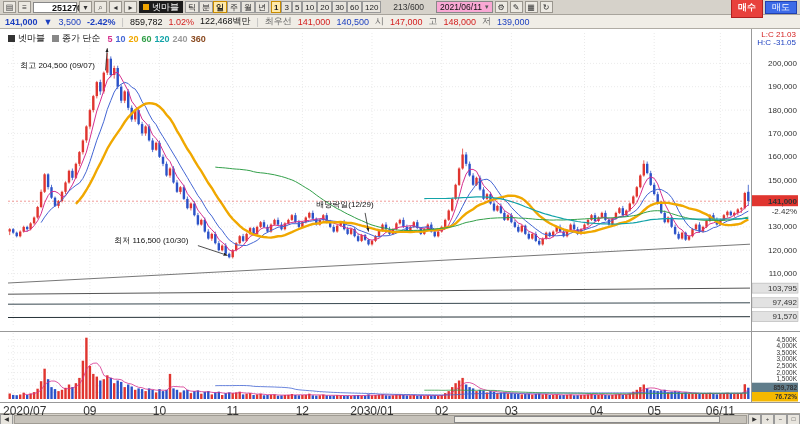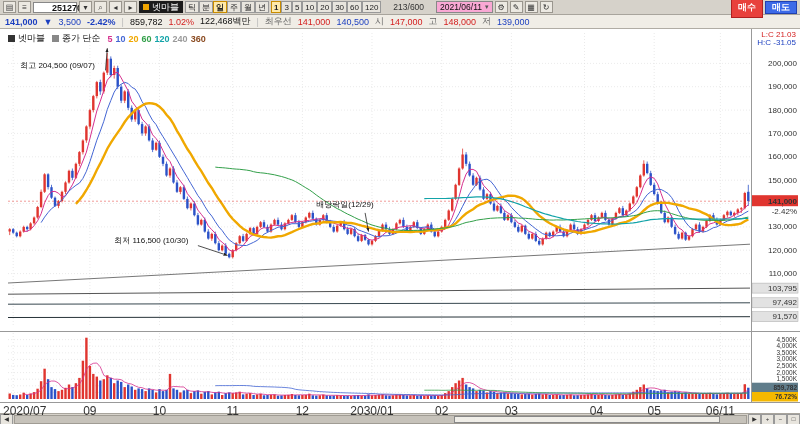--- a/index.html
+++ b/index.html
@@ -18,21 +18,21 @@
   .pb,.nb{background:#e8e5de;border:1px solid #999;font-size:8px;height:12px;
     padding:0 2px;color:#222;line-height:9px;}
   .pb.on,.nb.on{background:#ffe9a8;border-color:#c98c00;font-weight:bold;}
   .cnt{color:#333;margin:0 10px;font-size:8.5px;}
   .datebox{background:#f9a8d4;border:1px solid #888;height:12px;padding:0 3px;font-size:8.5px;
     display:inline-flex;align-items:center;gap:3px;color:#111;}
   .datebox .da{font-size:7px;color:#555;}
   .buy{background:#e8413c;color:#fff;border:1px solid #b02020;font-size:9px;height:22px;
     padding:0 6px;font-weight:bold;line-height:10px;}
   .sell{background:#3c6ae8;color:#fff;border:1px solid #2040b0;font-size:9px;height:13px;
-    padding:0 6px;font-weight:bold;line-height:10px;}
+    padding:0 6px;font-weight:normal;line-height:10px;}
   .spacer{margin-left:auto;}
   .tb2{display:flex;align-items:center;gap:6px;height:14px;background:#f0ede6;
     border-bottom:1px solid #b0aca4;padding:0 5px;font-size:9px;white-space:nowrap;}
   .b{font-weight:bold;}
   .dn{color:#1c3fc0;} .rd{color:#d42020;} .gy{color:#666;} .bk{color:#111;}
   .sep{color:#bbb;}
   
   .charts{position:relative;width:800px;height:373px;background:#fff;}
   svg{display:block;}
   .grid{stroke:#dcdcdc;stroke-width:0.6;stroke-dasharray:1,2;}

